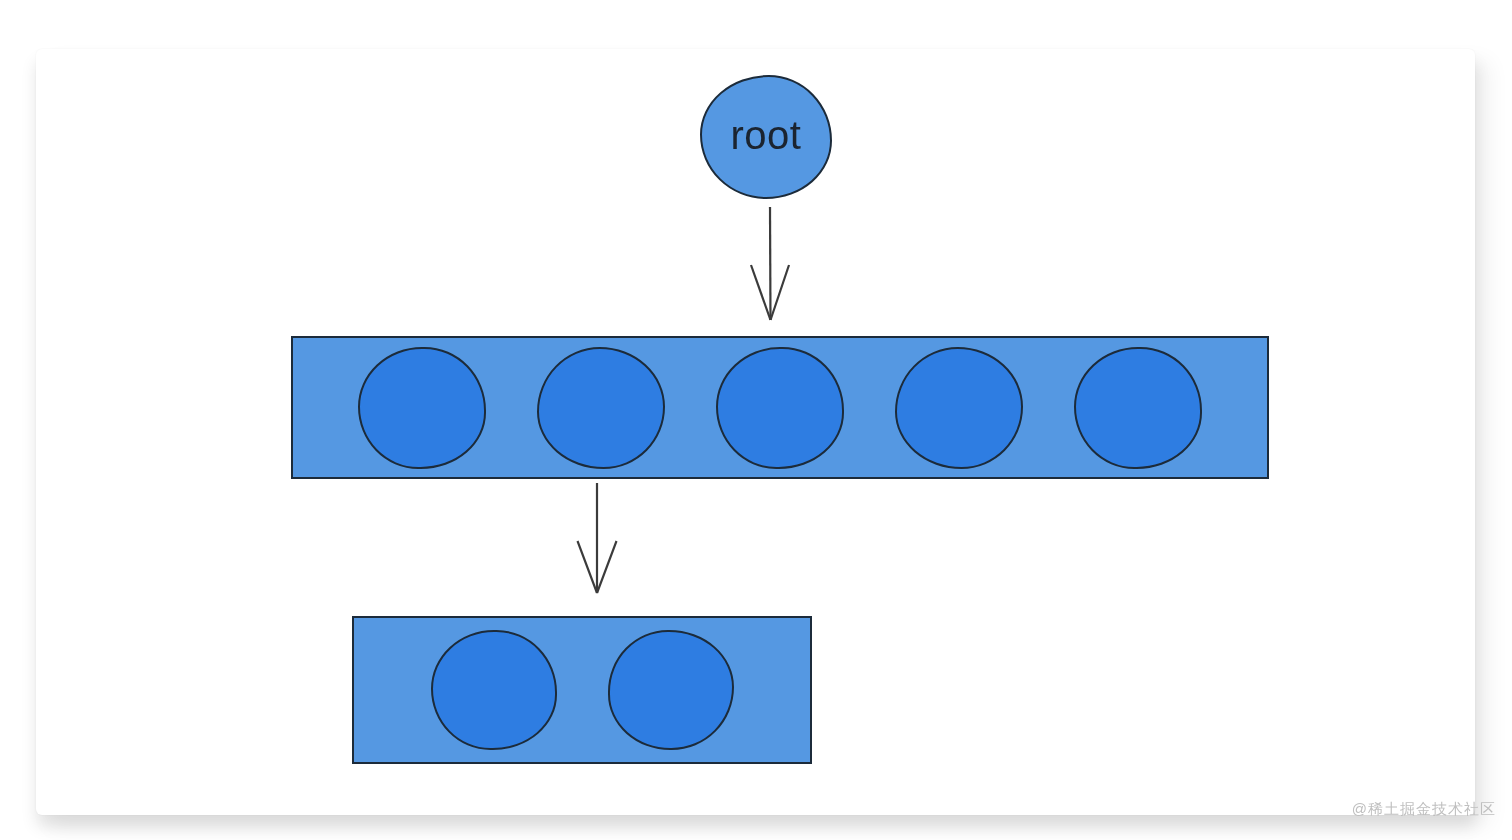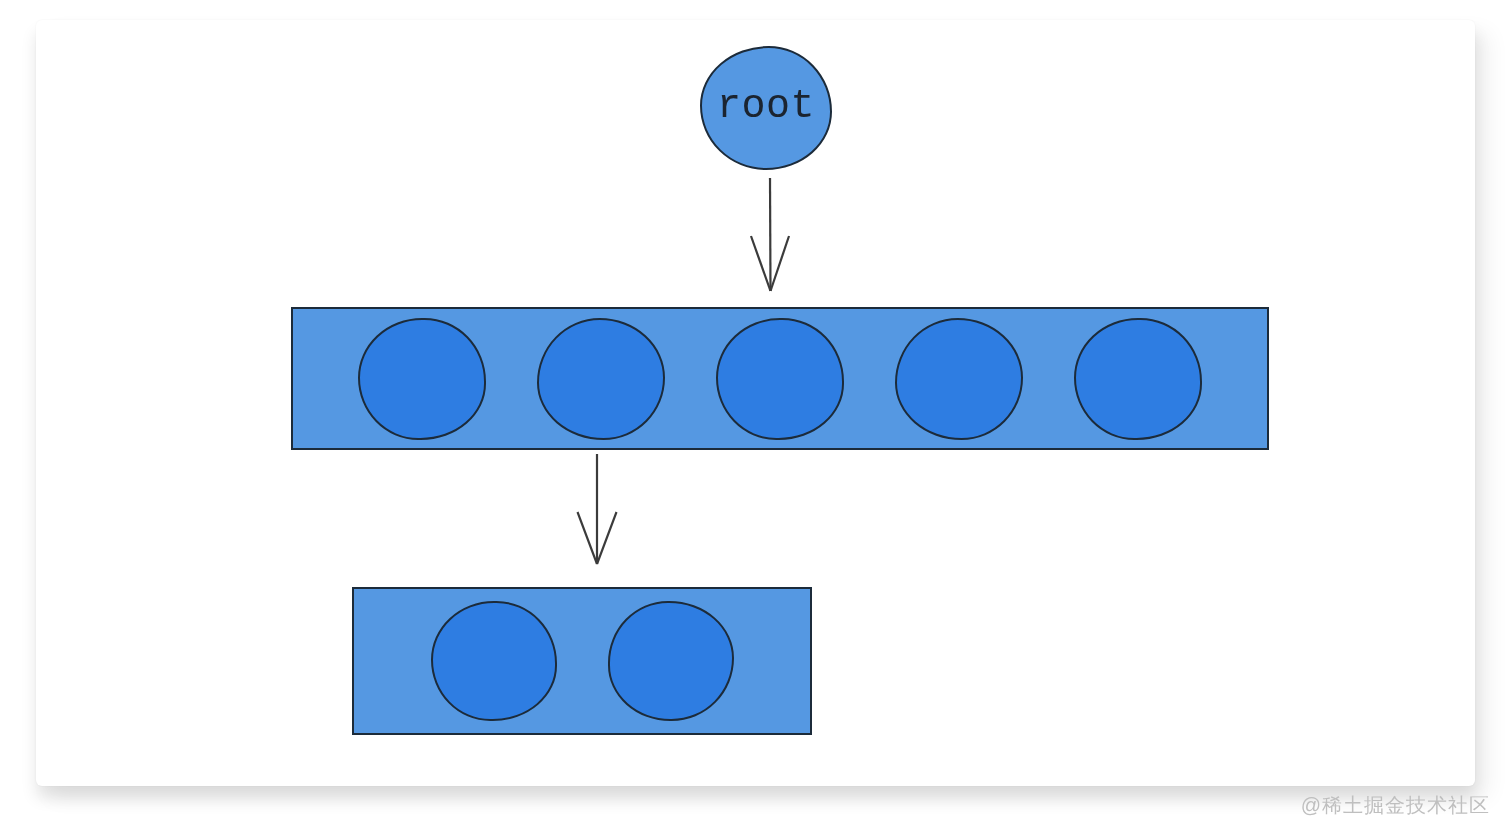--- a/index.html
+++ b/index.html
@@ -5,26 +5,25 @@
   * { margin: 0; padding: 0; box-sizing: border-box; }
   html, body {
     width: 1512px; height: 840px;
     background: #ffffff;
     overflow: hidden;
     font-family: "Liberation Sans", "DejaVu Sans", sans-serif;
     position: relative;
   }
   .canvas-card {
     position: absolute;
-    left: 36px; top: 20px;
+    left: 36px; top: 49px;
     width: 1439px; height: 766px;
     background: var(--canvas-bg, #ffffff);
     border-radius: 6px;
     box-shadow: 0 12px 16px rgba(0,0,0,0.10), 14px 12px 22px rgba(0,0,0,0.06), 0 0 2px rgba(0,0,0,0.05);
-    font-family: Liberation Mono, monospace;
   }
   
   .root-node {
     position: absolute;
     left: 664px; top: 26px;
     width: 132px; height: 124px;
     background: var(--node-fill, #5598e2);
     border: 2.5px solid var(--stroke, #1c2b3a);
     border-radius: 52% 48% 50% 50% / 48% 53% 47% 52%;
     display: flex; align-items: center; justify-content: center;
@@ -58,22 +57,22 @@
     border: 2.5px solid var(--stroke, #1c2b3a);
     border-radius: 51% 49% 52% 48% / 50% 53% 47% 52%;
     flex: 0 0 auto;
   }
   .bucket-level1 .slot:nth-child(2n) { border-radius: 49% 51% 48% 52% / 53% 49% 51% 47%; }
   .bucket-level2 .slot { width: 126px; height: 120px; }
   .bucket-level2 .slot:last-child { border-radius: 48% 52% 50% 50% / 52% 48% 53% 47%; }
   
   .watermark {
     position: absolute;
-    right: 22px; bottom: 21px;
-    font-size: 20px;
+    right: 16px; bottom: 21px;
+    font-size: 15px;
     color: var(--watermark, #bfbfbf);
     letter-spacing: 1px;
   }
 </style>
 </head>
 <body>
 
 <div class="canvas-card">
 
   <div class="root-node">

